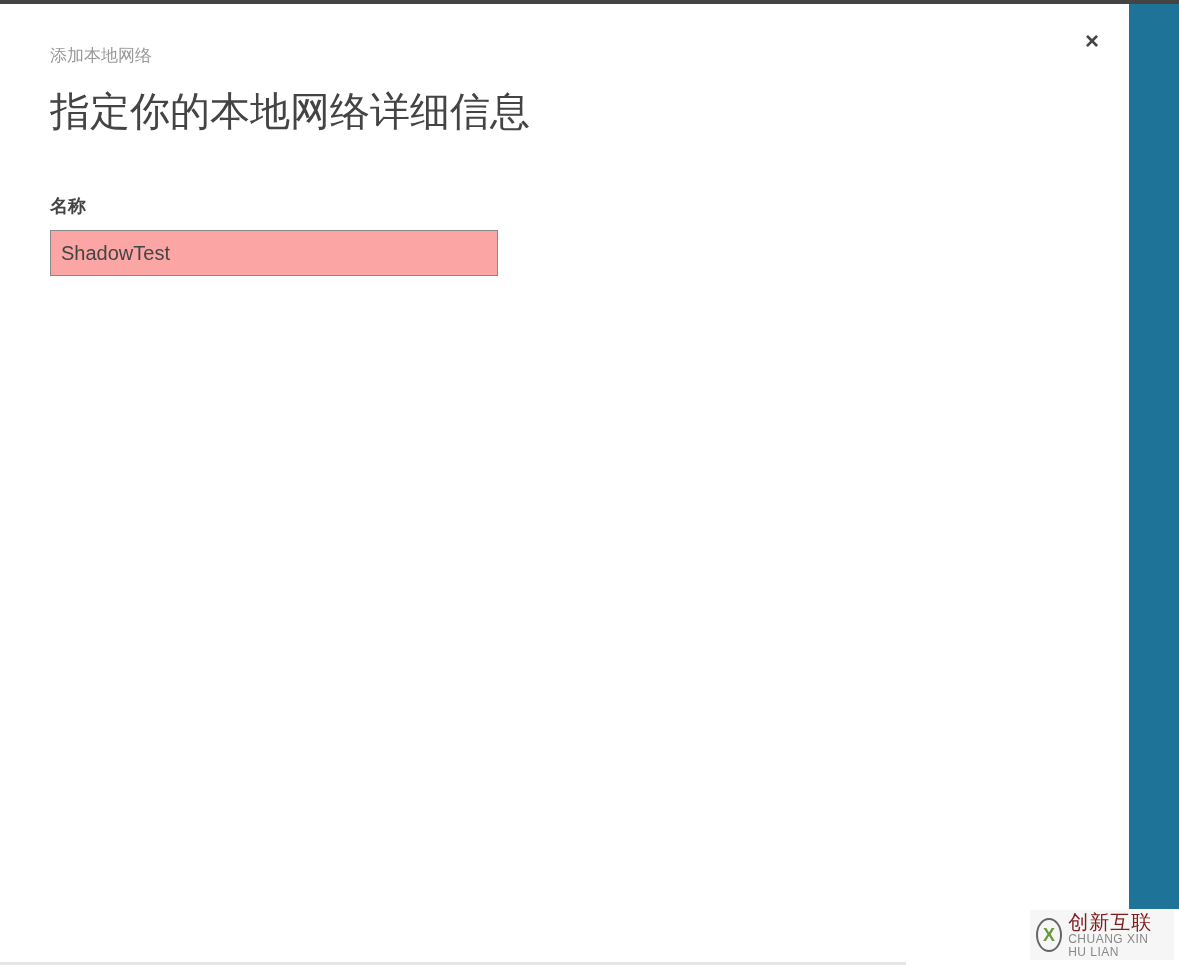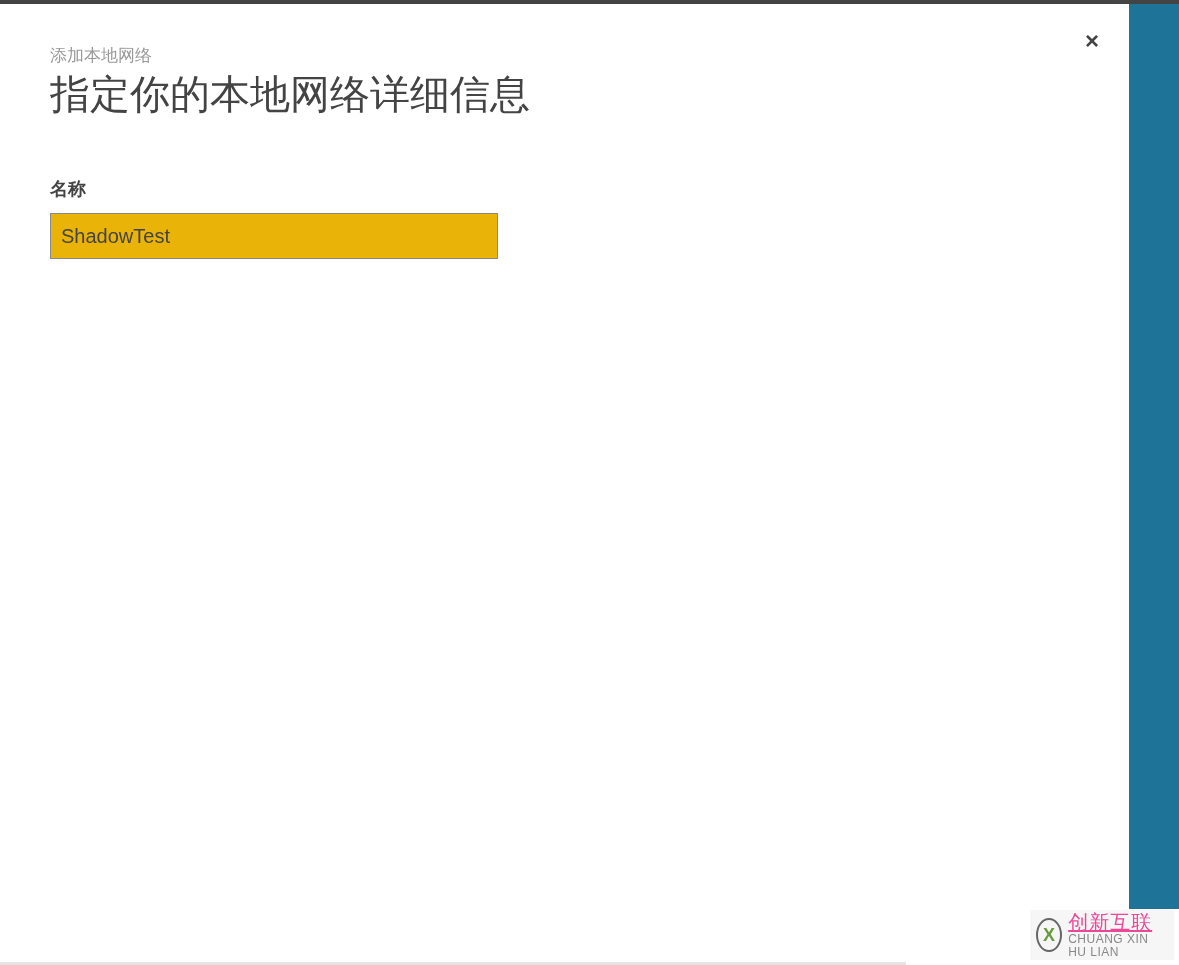--- a/index.html
+++ b/index.html
@@ -52,21 +52,21 @@
       font-weight: bold;
       line-height: 1;
       text-align: center;
       background: none;
       border: none;
     }
     .breadcrumb {
       font-size: 17px;
       color: #999999;
       font-weight: 300;
-      margin-bottom: 0;
+      margin-bottom: 17px;
     }
     .page-title {
       font-size: 40px;
       color: #444444;
       font-weight: 300;
       margin-bottom: 55px;
     }
     .form-group {
       margin-bottom: 30px;
     }
@@ -78,21 +78,21 @@
       margin-bottom: 12px;
     }
     .form-input {
       width: 448px;
       height: 46px;
       padding: 0 10px;
       font-size: 20px;
       font-family: "Segoe UI", "Microsoft YaHei", sans-serif;
       color: #444444;
       border: 1px solid #888888;
-      background: #eab308;
+      background: #fca5a5;
       outline: none;
     }
     .form-input.focused {
       border: 2px solid #0099cc;
       padding: 0 9px;
     }
     .bottom-divider {
       position: absolute;
       bottom: 0;
       left: 0;
@@ -125,24 +125,23 @@
       position: relative;
       margin-right: 6px;
     }
     .watermark-text {
       display: flex;
       flex-direction: column;
       line-height: 1.1;
     }
     .watermark-main {
       font-size: 20px;
-      color: #ec4899;
+      color: #7f1d1d;
       font-weight: 500;
       letter-spacing: 1px;
-      text-decoration: underline;
     }
     .watermark-sub {
       font-size: 12px;
       color: #888888;
       letter-spacing: 0.5px;
     }
   </style>
 </head>
 <body>
 

